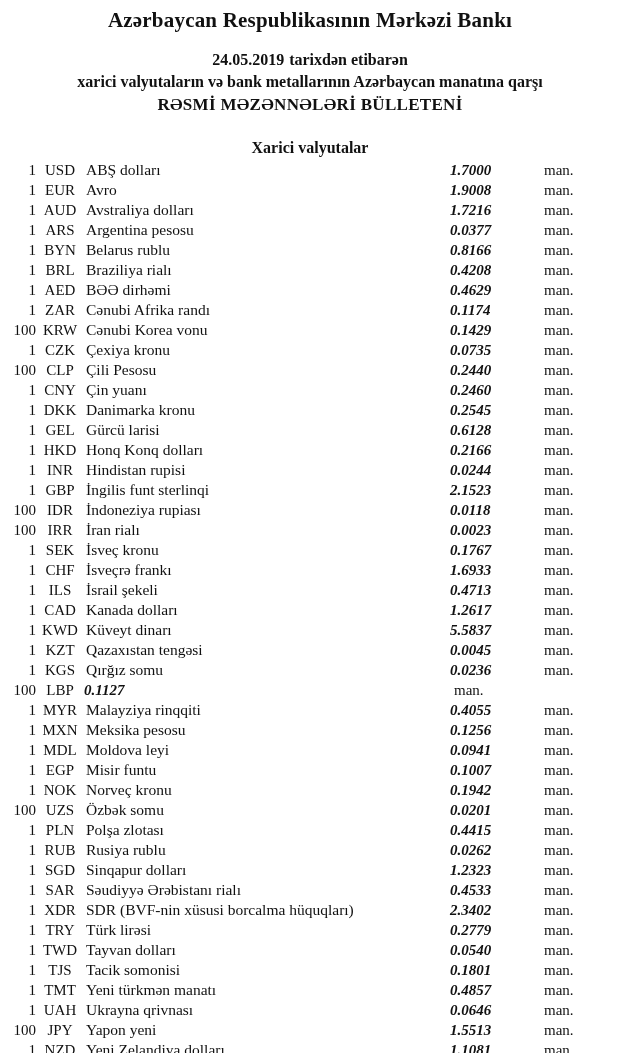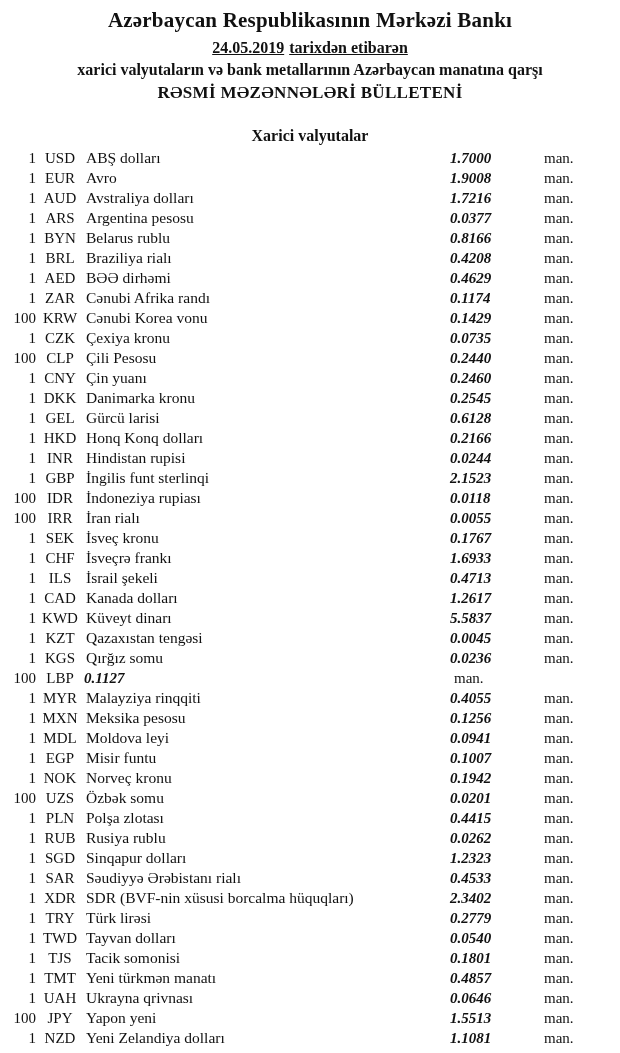--- a/index.html
+++ b/index.html
@@ -21,25 +21,24 @@
     text-align: center;
   }
   .hdr-title {
     padding-top: 8px;
     font-size: 21px;
     font-weight: bold;
     line-height: 24px;
     letter-spacing: 0.2px;
   }
   .hdr-date {
-    margin-top: 5px;
+    margin-top: 17px;
     font-size: 16px;
     font-weight: bold;
     line-height: 22px;
-    text-decoration: underline;
   }
   .hdr-date .date-num { margin-right: 5px; }
   .hdr-sub {
     font-size: 16px;
     font-weight: bold;
     line-height: 22px;
   }
   .hdr-bulletin {
     font-size: 17px;
     font-weight: bold;
@@ -229,21 +228,21 @@
     <span class="cell-qty">100</span>
     <span class="cell-code">IDR</span>
     <span class="cell-name">İndoneziya rupiası</span>
     <span class="cell-rate">0.0118</span>
     <span class="cell-man">man.</span>
   </div>
       <div class="rate-row">
     <span class="cell-qty">100</span>
     <span class="cell-code">IRR</span>
     <span class="cell-name">İran rialı</span>
-    <span class="cell-rate">0.0055</span>
+    <span class="cell-rate">0.0023</span>
     <span class="cell-man">man.</span>
   </div>
       <div class="rate-row">
     <span class="cell-qty">1</span>
     <span class="cell-code">SEK</span>
     <span class="cell-name">İsveç kronu</span>
     <span class="cell-rate">0.1767</span>
     <span class="cell-man">man.</span>
   </div>
       <div class="rate-row">

